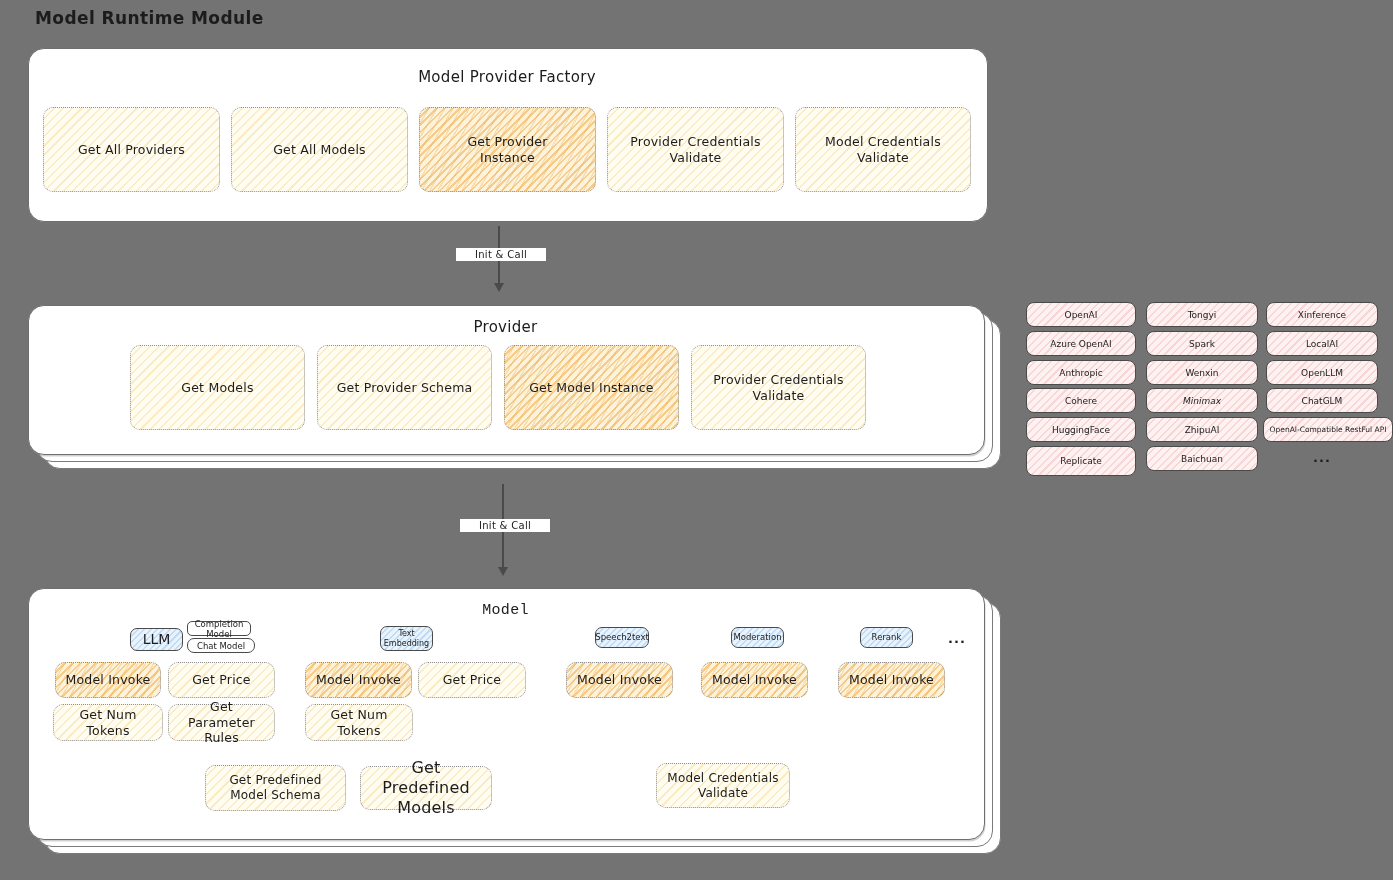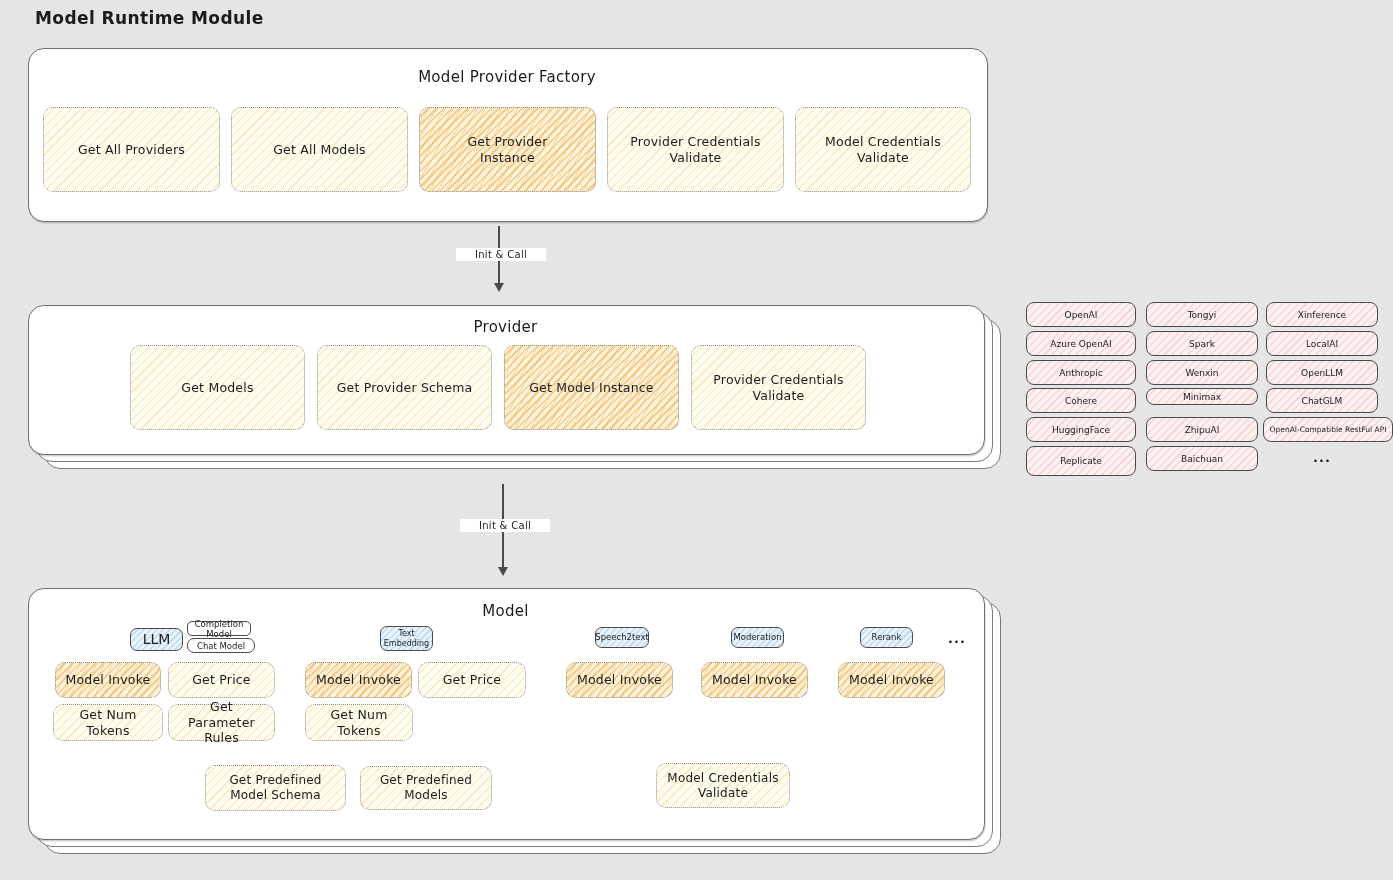--- a/index.html
+++ b/index.html
@@ -1,18 +1,18 @@
 <!DOCTYPE html>
 <html><head>
 <meta charset="utf-8">
 <style>
   html,body{margin:0;padding:0;background:#ffffff;}
   .stage{
     position:relative;width:1393px;height:880px;overflow:hidden;
-    font-family:"DejaVu Sans",sans-serif;color:#1c1c1c;background:#e5e5e5;
+    font-family:"DejaVu Sans",sans-serif;color:#1c1c1c;background:#737373;
   }
   
   .card{
     position:absolute;background:#ffffff;border:1.5px solid #6f6f6f;border-radius:16px;
     box-shadow:0.5px 1.5px 0 0 rgba(120,120,120,0.35);
   }
   .stack-layer{
     position:absolute;background:#ffffff;border:1.5px solid #7a7a7a;border-radius:16px;
   }
   .card-title{
@@ -132,21 +132,21 @@
 
   <div class="pill" style="left:1146px;top:302px;width:112px;height:25px;">
       <span>Tongyi</span>
     </div>
   <div class="pill" style="left:1146px;top:331px;width:112px;height:25px;">
       <span>Spark</span>
     </div>
   <div class="pill" style="left:1146px;top:360px;width:112px;height:25px;">
       <span>Wenxin</span>
     </div>
-  <div class="pill" style="left:1146px;top:388px;width:112px;height:17px;">
+  <div class="pill" style="left:1146px;top:388px;width:112px;height:25px;font-style:italic;">
       <span>Minimax</span>
     </div>
   <div class="pill" style="left:1146px;top:417px;width:112px;height:25px;">
       <span>ZhipuAI</span>
     </div>
   <div class="pill" style="left:1146px;top:446px;width:112px;height:25px;">
       <span>Baichuan</span>
     </div>
 
   <div class="pill" style="left:1266px;top:302px;width:112px;height:25px;">
@@ -166,21 +166,21 @@
     </div>
   <div class="ellipsis" style="left:1266px;top:450px;width:112px;">...</div>
 
   <div class="arrow-line" style="left:502px;top:484px;height:84px;"></div>
   <div class="arrow-head" style="left:498px;top:567px;"></div>
   <div class="arrow-label" style="left:460px;top:519px;width:86px;">Init &amp; Call</div>
 
   <div class="stack-layer" style="left:44px;top:602px;width:955px;height:250px;"></div>
   <div class="stack-layer" style="left:36px;top:595px;width:955px;height:250px;"></div>
   <div class="card" style="left:28px;top:588px;width:955px;height:250px;"></div>
-  <div class="card-title" style="left:28px;top:602px;width:955px;">Model</div>
+  <div class="card-title" style="left:28px;top:602px;width:955px;font-family:Liberation Mono, monospace;">Model</div>
 
   <div class="tab" style="left:130px;top:628px;width:53px;height:23px;">
       <span>LLM</span>
     </div>
   <div class="subtab" style="left:187px;top:621px;width:64px;height:15px;">
       <span>Completion Model</span>
     </div>
   <div class="subtab" style="left:187px;top:638px;width:68px;height:15px;border-radius:7px;">
       <span>Chat Model</span>
     </div>
@@ -227,20 +227,20 @@
   <div class="method fill-orange" style="left:701px;top:662px;width:107px;height:36px;">
       <span>Model Invoke</span>
     </div>
   <div class="method fill-orange" style="left:838px;top:662px;width:107px;height:36px;">
       <span>Model Invoke</span>
     </div>
 
   <div class="method fill-yellow" style="left:205px;top:765px;width:141px;height:46px;font-size:12px;padding:2px 4px;">
       <span>Get Predefined Model Schema</span>
     </div>
-  <div class="method fill-yellow" style="left:360px;top:766px;width:132px;height:44px;font-size:12px;padding:2px 4px;">
+  <div class="method fill-yellow" style="left:360px;top:766px;width:132px;height:44px;font-size:16px;padding:2px 4px;">
       <span>Get Predefined Models</span>
     </div>
   <div class="method fill-yellow" style="left:656px;top:763px;width:134px;height:45px;font-size:12px;padding:2px 4px;">
       <span>Model Credentials Validate</span>
     </div>
 
 </div>
 
 </body></html>

